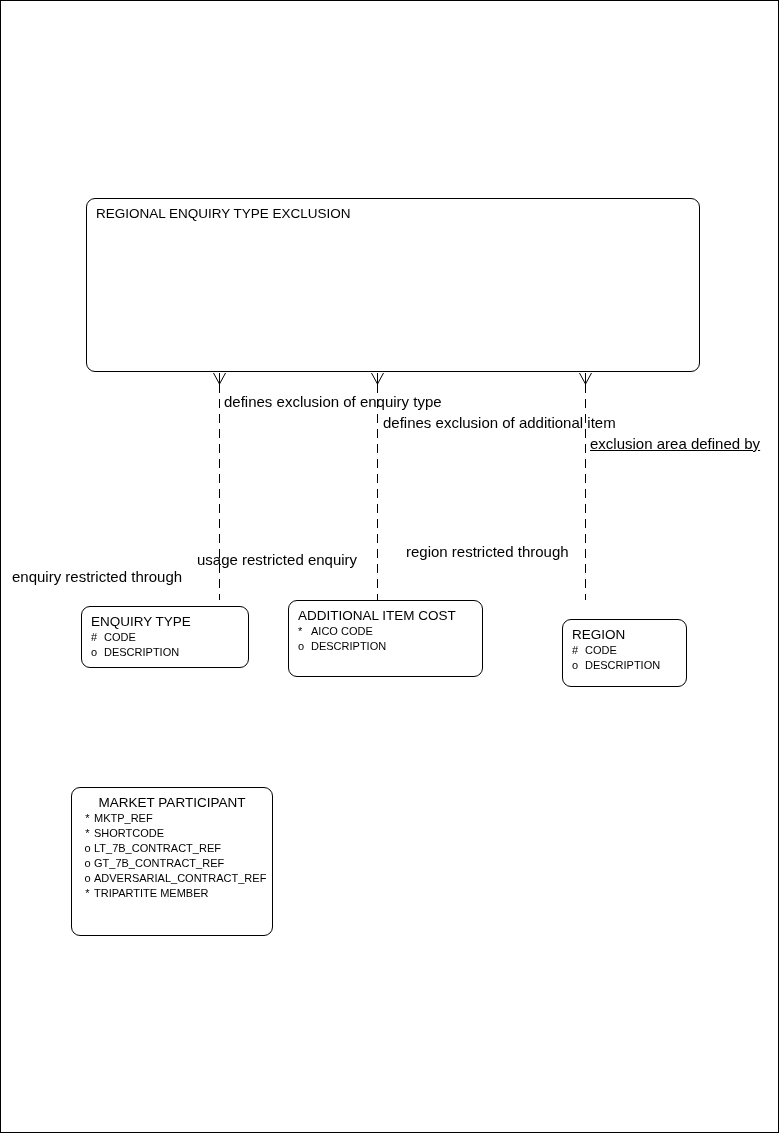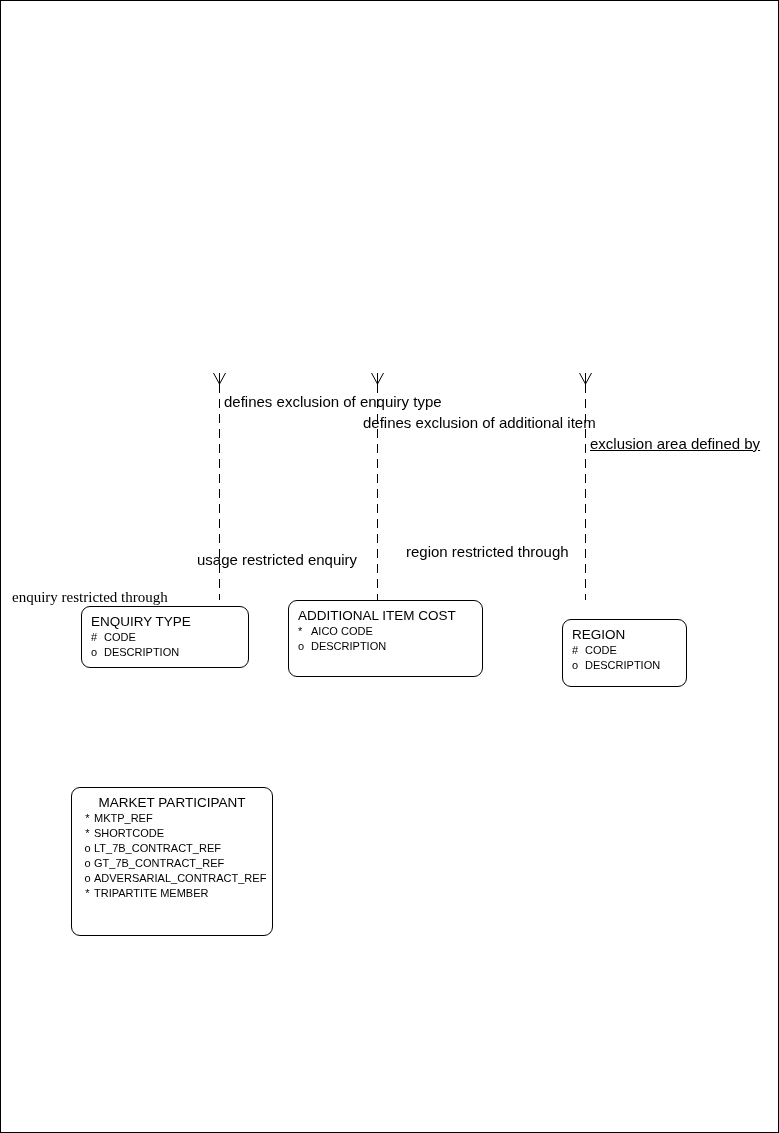--- a/index.html
+++ b/index.html
@@ -66,26 +66,29 @@
     <g>
       <path d="M370.5,372 L376.5,383 M376.5,372 L376.5,383 M382.5,372 L376.5,383"></path>
       <line x1="376.5" y1="383" x2="376.5" y2="599" stroke-dasharray="9,6"></line>
     </g>
     <g>
       <path d="M578.5,372 L584.5,383 M584.5,372 L584.5,383 M590.5,372 L584.5,383"></path>
       <line x1="584.5" y1="383" x2="584.5" y2="599" stroke-dasharray="9,6"></line>
     </g>
   </svg>
 
+  <div class="entity" style="left:85px; top:197px; width:614px; height:174px;">
+    <div class="entity-title">REGIONAL ENQUIRY TYPE EXCLUSION</div>
+  </div>
 
   <div class="rel-label" style="left:223px; top:393px;">defines exclusion of enquiry type</div>
-  <div class="rel-label" style="left:362px; top:414px;">defines exclusion of additional item</div>
+  <div class="rel-label" style="left:382px; top:414px;">defines exclusion of additional item</div>
   <div class="rel-label" style="left:589px; top:435px;text-decoration:underline;">exclusion area defined by</div>
 
-  <div class="rel-label" style="left:11px; top:588px;font-family:Liberation Serif, serif;">enquiry restricted through</div>
+  <div class="rel-label" style="left:11px; top:568px;">enquiry restricted through</div>
   <div class="rel-label" style="left:196px; top:551px;">usage restricted enquiry</div>
   <div class="rel-label" style="left:405px; top:543px;text-align:center;">region restricted through</div>
 
   <div class="entity" style="left:80px; top:605px; width:168px; height:62px;">
     <div class="entity-title">ENQUIRY TYPE</div>
     <div class="attr">
       <span class="flag">#</span>
       <span>CODE</span>
     </div>
     <div class="attr">

